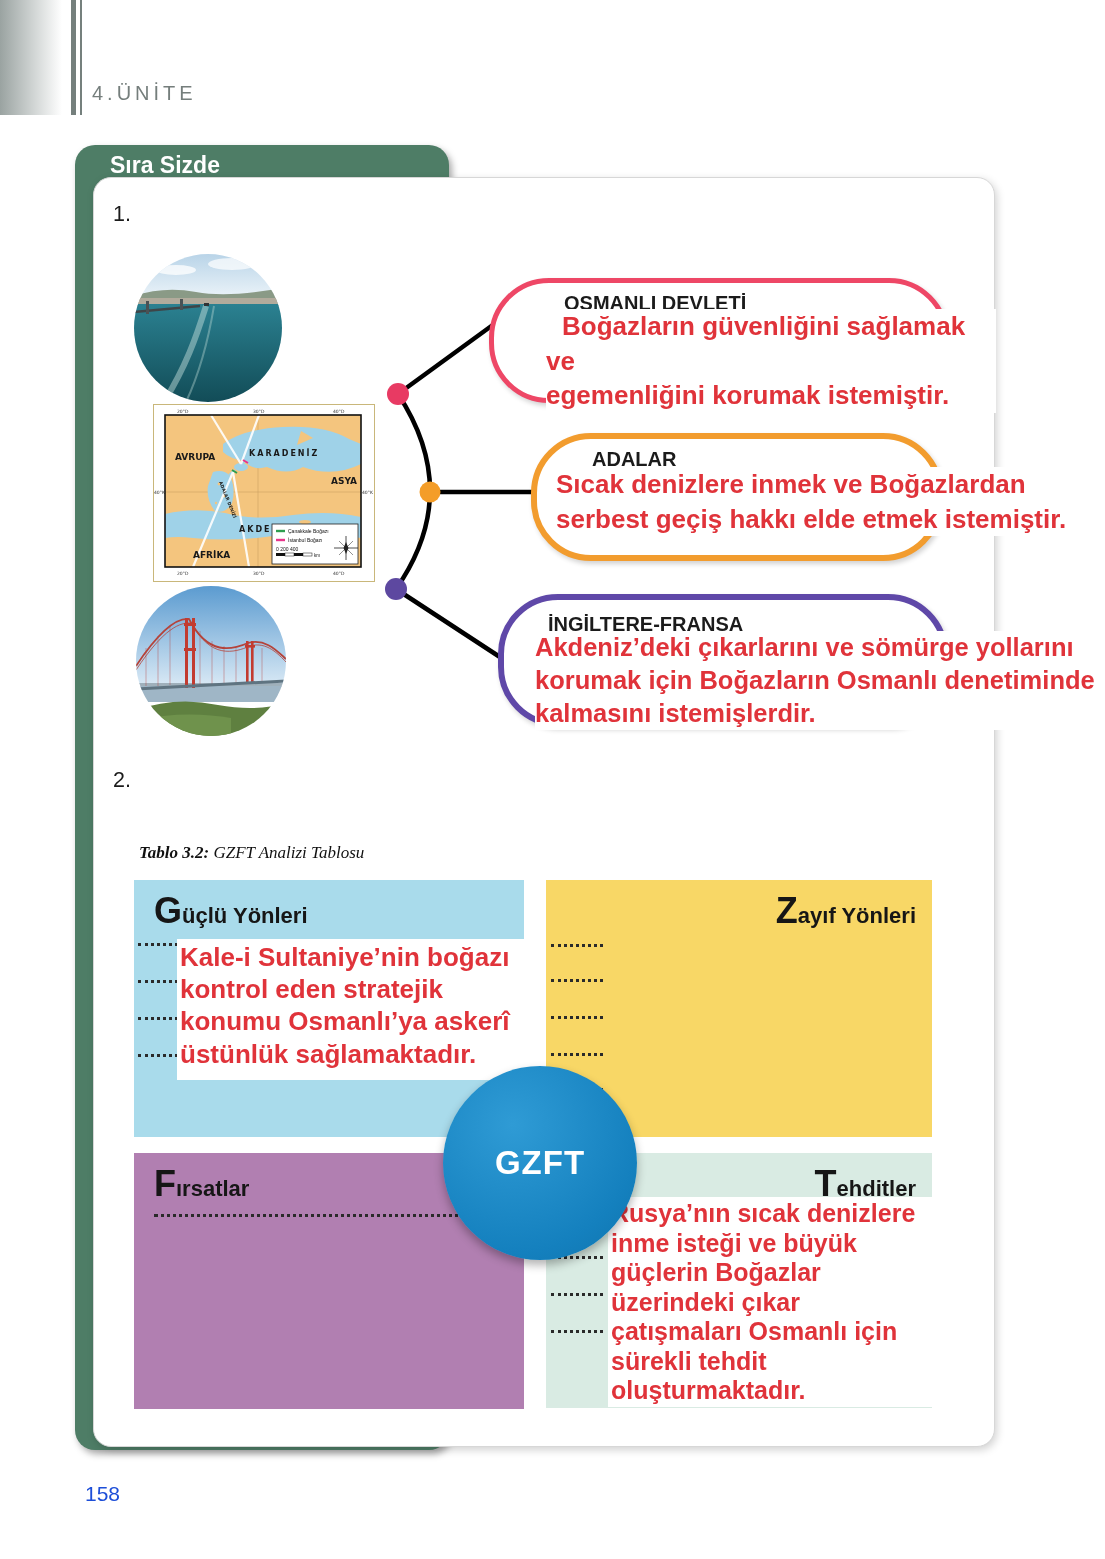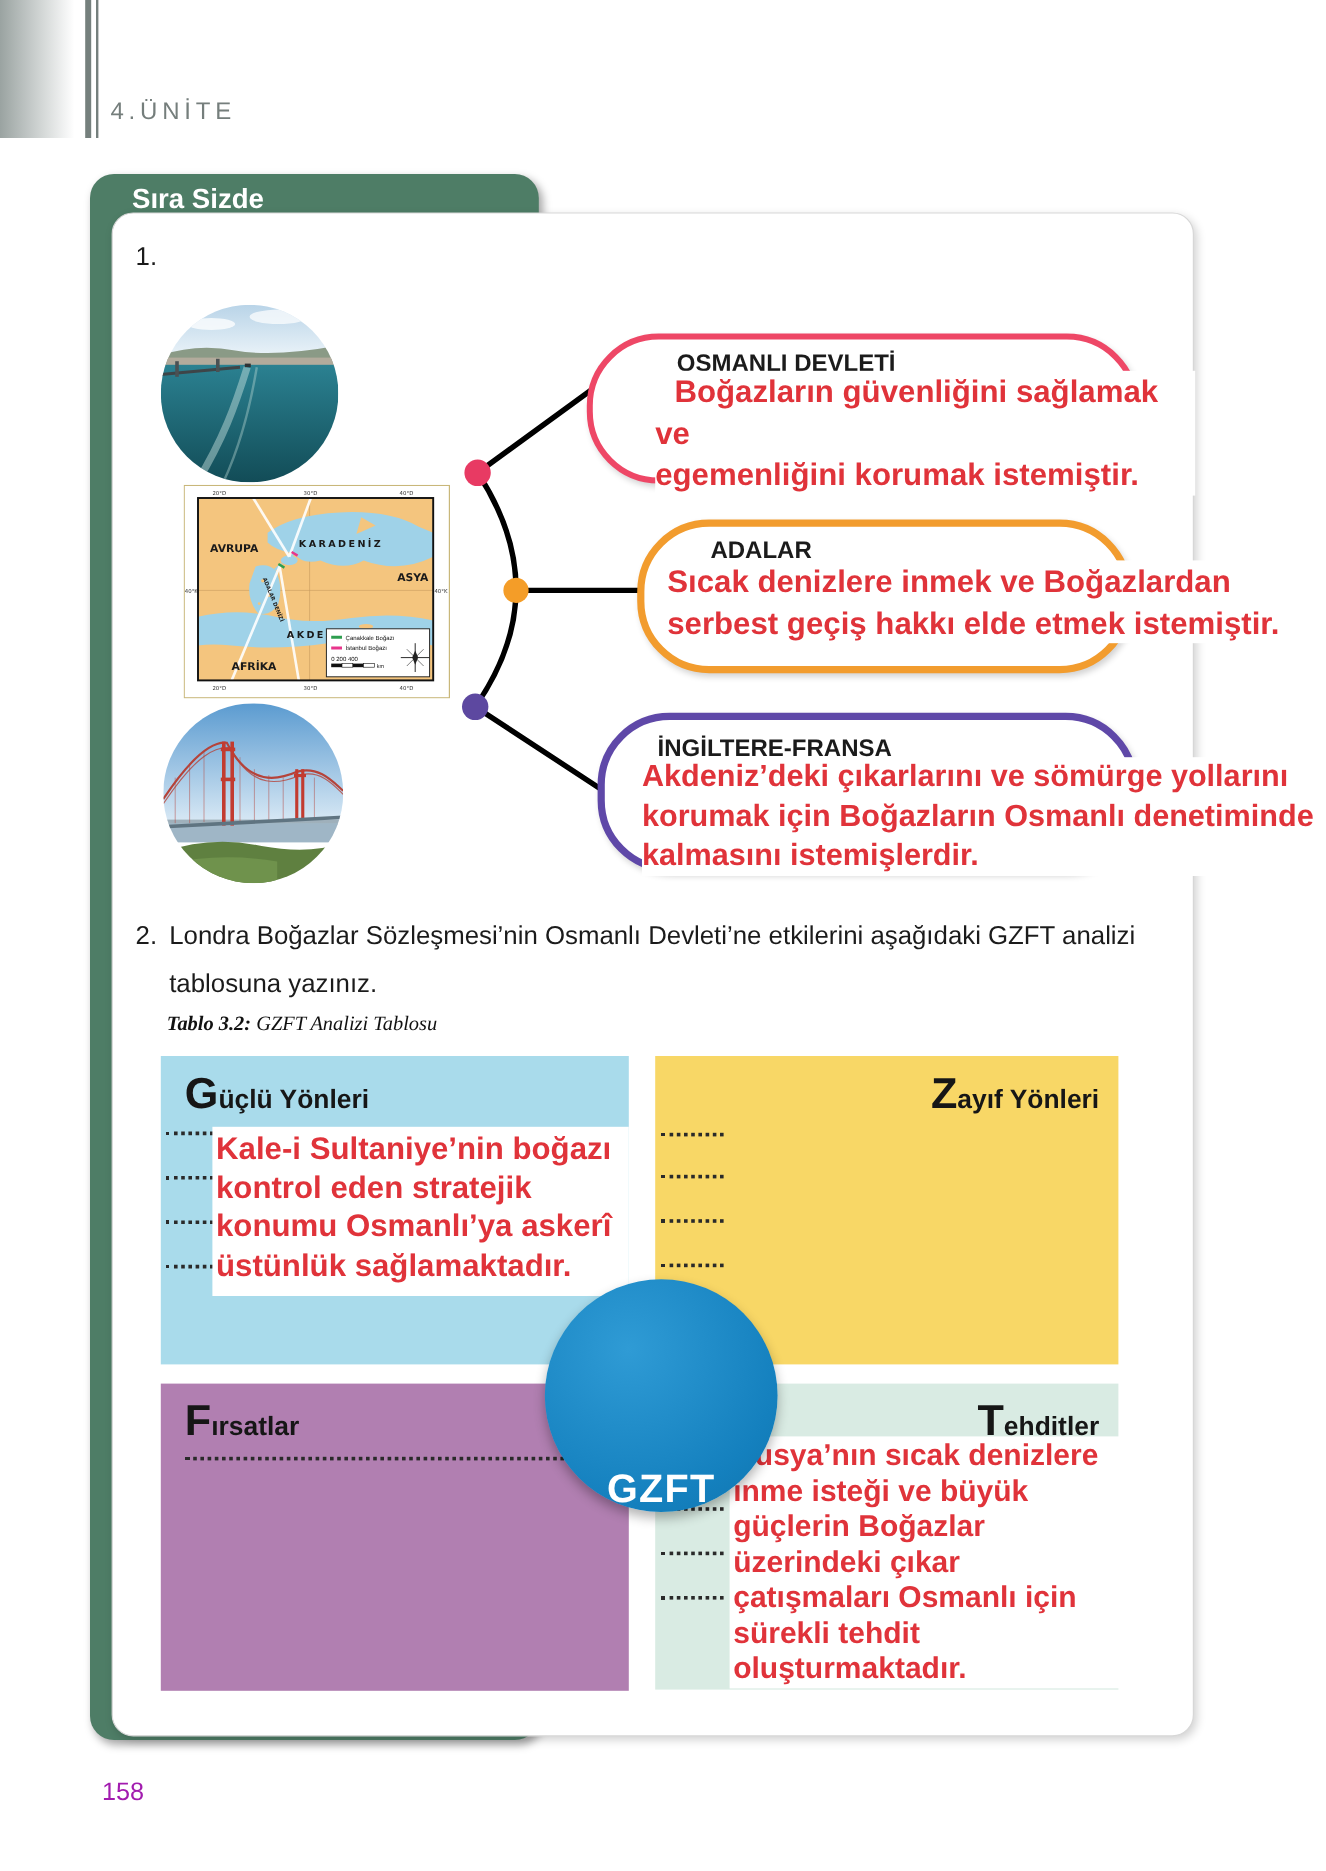--- a/index.html
+++ b/index.html
@@ -9,21 +9,21 @@
   }
   .abs{position:absolute;}
   
   .corner-gradient{left:0;top:0;width:62px;height:115px;background:linear-gradient(90deg,#9aa3a1,#ffffff);}
   .vbar1{left:71px;top:0;width:5px;height:115px;background:#75807d;}
   .vbar2{left:80px;top:0;width:2px;height:115px;background:#75807d;}
   .unit-label{left:92px;top:82px;font-size:20px;letter-spacing:4px;color:#757e7c;}
   .green-panel{left:75px;top:145px;width:374px;height:1305px;background:#4e7d66;border-radius:20px;box-shadow:3px 4px 7px rgba(0,0,0,.35);}
   .sira-sizde{left:35px;top:7px;font-size:23px;font-weight:bold;color:#fff;position:absolute;}
   .card{left:93px;top:177px;width:900px;height:1268px;background:#fff;border:1px solid #d7d7d7;border-radius:18px;box-shadow:2px 3px 8px rgba(0,0,0,.18);}
-  .pagenum{left:85px;top:1482px;font-size:21px;color:#a21caf;}
+  .pagenum{left:85px;top:1482px;font-size:21px;color:#1d4ed8;}
   
   .question{position:absolute;font-size:21.5px;line-height:1.55;width:880px;padding-left:30px;}
   .question .qnum{position:absolute;left:2px;top:0;}
   .question .qtext{white-space:pre-line;}
   .q1{left:17px;top:20px;}
   .q2{left:17px;top:583px;line-height:1.85;}
   .caption{left:45px;top:665px;font-family:"Liberation Serif",serif;font-style:italic;font-size:17px;color:#111;}
   .caption b{font-weight:bold;}
   
   .photo-circle{border-radius:50%;overflow:hidden;}
@@ -51,23 +51,23 @@
   .quad-br{left:452px;top:975px;width:386px;height:255px;background:#d9ebe3;}
   .q-head{position:absolute;top:10px;left:20px;font-size:22px;font-weight:bold;color:#161616;}
   .q-head .initial{font-size:36px;}
   .q-head-right{left:auto;right:16px;text-align:right;}
   .ans-tl{left:83px;top:761px;width:344px;height:127px;font-size:26px;line-height:1.24;padding:2px 0 12px 3px;}
   .ans-tr{left:513px;top:757px;width:319px;height:158px;font-size:26px;line-height:1.2;overflow:hidden;padding:2px 0 0 3px;}
   .ans-bl{left:40px;top:1051px;width:372px;height:142px;font-size:22.5px;line-height:1.5;padding:2px 0 0 6px;}
   .ans-br{left:514px;top:1019px;width:323px;height:208px;font-size:25px;line-height:1.18;overflow:hidden;padding:2px 0 0 3px;}
   .dotrow{position:absolute;width:40px;border-bottom:3.5px dotted #2a2a2a;height:0;}
   .dotline{position:absolute;left:60px;top:1036px;width:330px;border-bottom:3.5px dotted #2a2a2a;height:0;}
-  .gzft-circle{left:360px;top:888px;width:194px;height:194px;border-radius:50%;
+  .gzft-circle{left:349px;top:888px;width:194px;height:194px;border-radius:50%;
     background:radial-gradient(circle at 36% 30%, #2f9bd5, #1480be 70%, #0f74ad);
-    box-shadow:0 5px 10px rgba(0,0,0,.3);display:flex;align-items:flex-end;justify-content:center;}
+    box-shadow:0 5px 10px rgba(0,0,0,.3);display:flex;align-items:center;justify-content:center;}
   .gzft-circle span{color:#fff;font-size:33px;font-weight:bold;letter-spacing:1px;}
   .map-label{font-family:"DejaVu Sans",sans-serif;font-weight:bold;fill:#1a1a1a;}
 </style>
 </head>
 <body>
 
 <div class="abs corner-gradient"></div>
 <div class="abs vbar1"></div>
 <div class="abs vbar2"></div>
 <div class="abs unit-label">4.ÜNİTE</div>
@@ -247,22 +247,20 @@
 
   <div class="pill pill3">
     <div class="pill-label lab3">İNGİLTERE-FRANSA</div>
   </div>
   <div class="answer-red ans-p3">Akdeniz’deki çıkarlarını ve sömürge yollarını
 korumak için Boğazların Osmanlı denetiminde
 kalmasını istemişlerdir.</div>
 
   <div class="question q2">
     <span class="qnum">2.</span>
-    <span class="qtext">Londra Boğazlar Sözleşmesi’nin Osmanlı Devleti’ne etkilerini aşağıdaki GZFT analizi
-tablosuna yazınız.</span>
   </div>
 
   <div class="abs caption">
     <b>Tablo 3.2:</b><span> GZFT Analizi Tablosu</span>
   </div>
 
   <div class="quad quad-tl">
     <div class="q-head">
       <span class="initial">G</span><span>üçlü Yönleri</span>
     </div>

